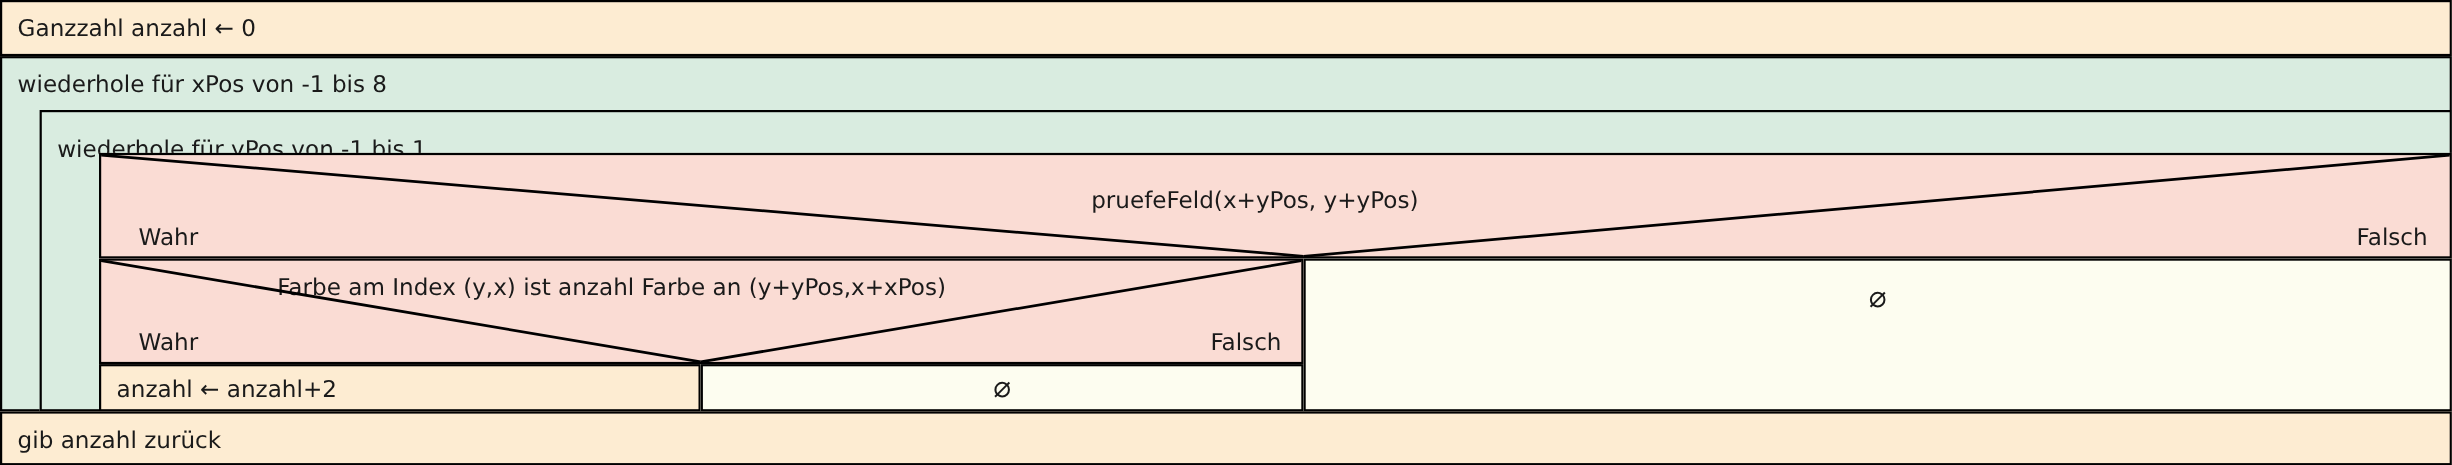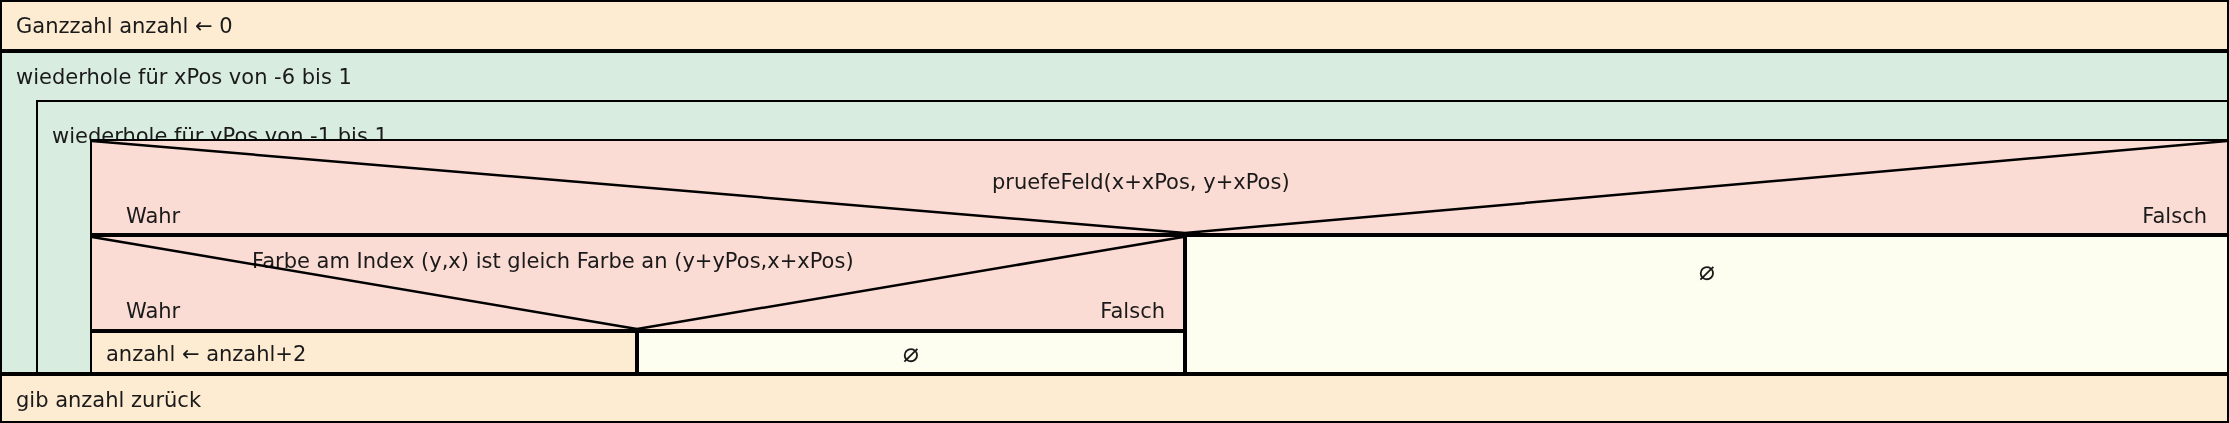--- a/index.html
+++ b/index.html
@@ -60,39 +60,39 @@
 </head>
 <body>
 
 <div class="struktogramm">
 
   <div class="blk statement" style="left:0px; top:0px; width:2229px; height:51px;">
     <span class="label lbl-left" style="top:14px;">Ganzzahl anzahl ← 0</span>
   </div>
 
   <div class="blk loop" style="left:0px; top:51px; width:2229px; height:323px;">
-    <span class="label lbl-left" style="top:14px;">wiederhole für xPos von -6 bis 1</span>
+    <span class="label lbl-left" style="top:14px;">wiederhole für xPos von -1 bis 8</span>
   </div>
 
   <div class="blk loop" style="left:36px; top:100px; width:2193px; height:274px;">
     <span class="label lbl-left" style="top:24px;">wiederhole für yPos von -1 bis 1</span>
   </div>
 
   <div class="blk cond" style="left:90px; top:139px; width:2139px; height:96px;">
-    <span class="label" style="top:31px; left:900px;">pruefeFeld(x+xPos, y+xPos)</span>
+    <span class="label" style="top:31px; left:900px;">pruefeFeld(x+yPos, y+yPos)</span>
     <span class="label" style="top:65px; left:34px;">Wahr</span>
     <span class="label" style="top:65px; right:20px;">Falsch</span>
   </div>
 
   <div class="blk empty-branch" style="left:1185px; top:235px; width:1044px; height:139px;">
     <span class="empty-glyph" style="top:20px;">⌀</span>
   </div>
 
   <div class="blk cond" style="left:90px; top:235px; width:1095px; height:96px;">
-    <span class="label" style="top:14px; left:160px;">Farbe am Index (y,x) ist gleich Farbe an (y+yPos,x+xPos)</span>
+    <span class="label" style="top:14px; left:160px;">Farbe am Index (y,x) ist anzahl Farbe an (y+yPos,x+xPos)</span>
     <span class="label" style="top:64px; left:34px;">Wahr</span>
     <span class="label" style="top:64px; right:18px;">Falsch</span>
   </div>
 
   <div class="blk statement" style="left:90px; top:331px; width:547px; height:43px;">
     <span class="label lbl-left" style="top:11px;">anzahl ← anzahl+2</span>
   </div>
 
   <div class="blk empty-branch" style="left:637px; top:331px; width:548px; height:43px;">
     <span class="empty-glyph" style="top:6px;">⌀</span>

